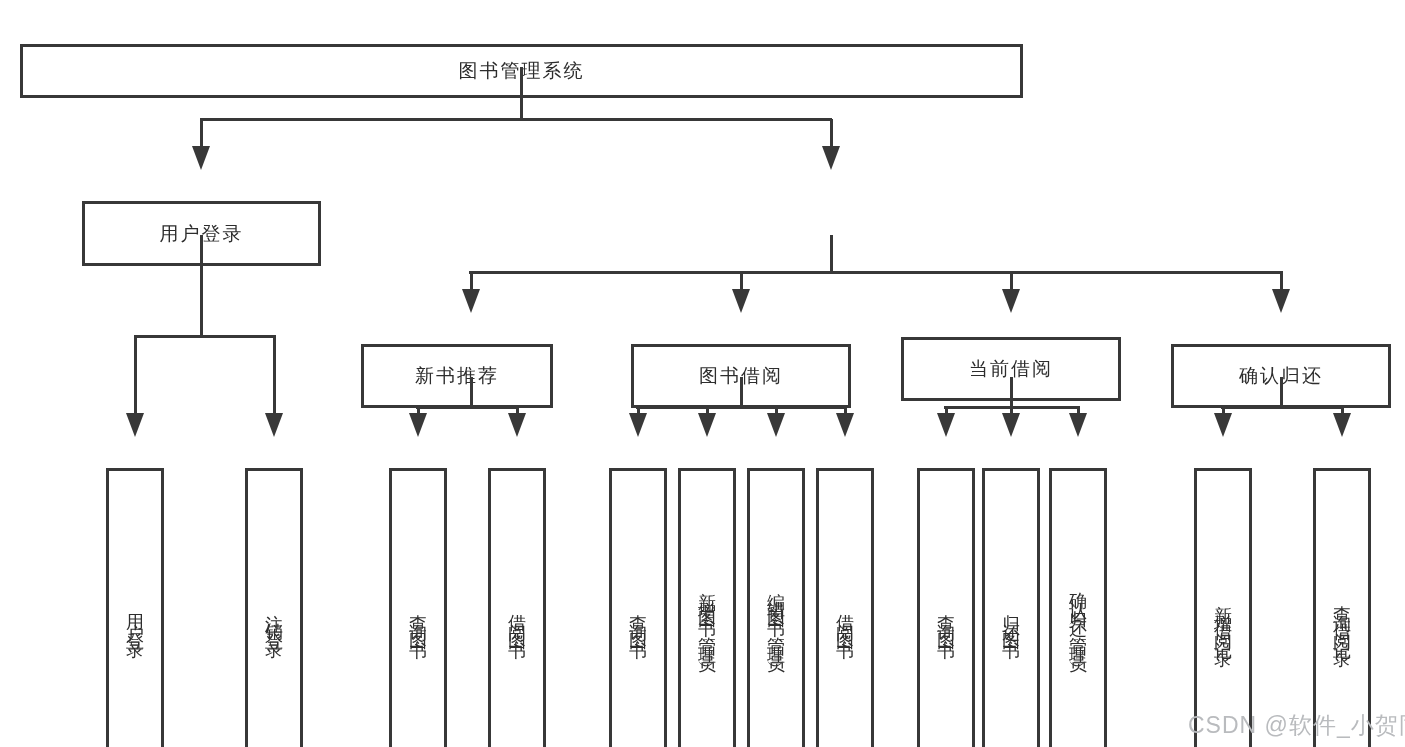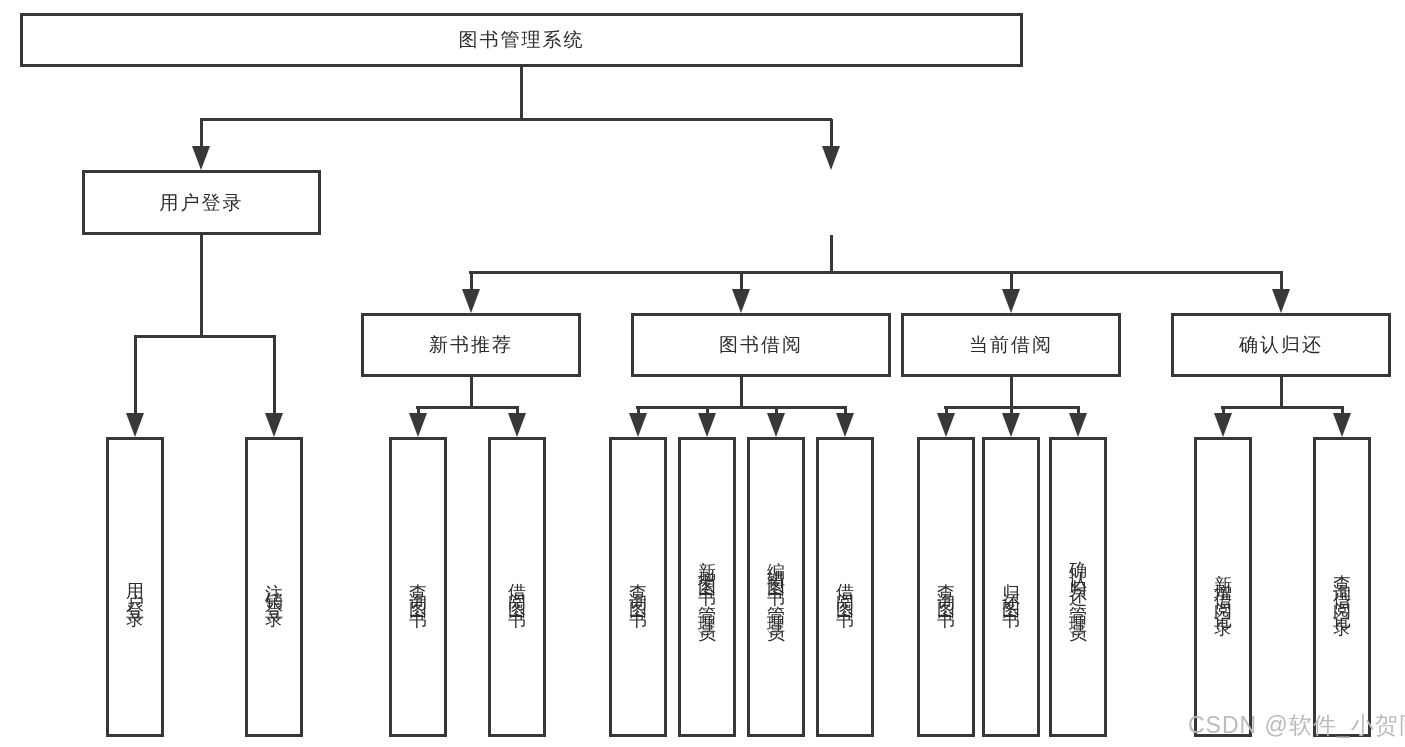--- a/index.html
+++ b/index.html
@@ -4,21 +4,21 @@
 <style>
   html,body { margin:0; padding:0; background:#ffffff; }
   .stage {
     position:relative; width:1405px; height:747px; background:#ffffff;
     font-family:"Liberation Sans","DejaVu Sans",sans-serif; overflow:hidden;
   }
   .box {
     position:absolute; box-sizing:border-box;
     border:3px solid #383838; background:#ffffff;
     display:flex; align-items:center; justify-content:center;
-    color:#2d2d2d; font-size:19px; letter-spacing:2px;
+    color:#2d2d2d; font-size:19px; letter-spacing:2px;margin-top:31px;
   }
   .leaf { top:437px; width:58px; height:300px; }
   .leaf .vtext {
     writing-mode:vertical-rl; text-orientation:mixed;
     font-size:18px; letter-spacing:9px; line-height:1; letter-spacing:9px;
   }
   .hl { position:absolute; height:3px; background:#383838; }
   .vl { position:absolute; width:3px; background:#383838; }
   .ar {
     position:absolute; width:0; height:0;
@@ -36,27 +36,27 @@
 <div class="stage">
 
   <div class="box" style="left:20px;top:13px;width:1003px;height:54px">
     <span>图书管理系统</span>
   </div>
 
   <div class="box" style="left:82px;top:170px;width:239px;height:65px">
     <span>用户登录</span>
   </div>
 
-  <div class="box" style="left:361px;top:313px;width:220px;height:64px">
+  <div class="box" style="left:361px;top:313px;width:192px;height:64px">
     <span>新书推荐</span>
   </div>
-  <div class="box" style="left:631px;top:313px;width:260px;height:64px">
+  <div class="box" style="left:631px;top:313px;width:220px;height:64px">
     <span>图书借阅</span>
   </div>
-  <div class="box" style="left:901px;top:313px;width:220px;height:64px">
+  <div class="box" style="left:901px;top:306px;width:220px;height:64px">
     <span>当前借阅</span>
   </div>
   <div class="box" style="left:1171px;top:313px;width:220px;height:64px">
     <span>确认归还</span>
   </div>
 
   <div class="box leaf" style="left:106px">
     <span class="vtext">用户登录</span>
   </div>
   <div class="box leaf" style="left:245px">

